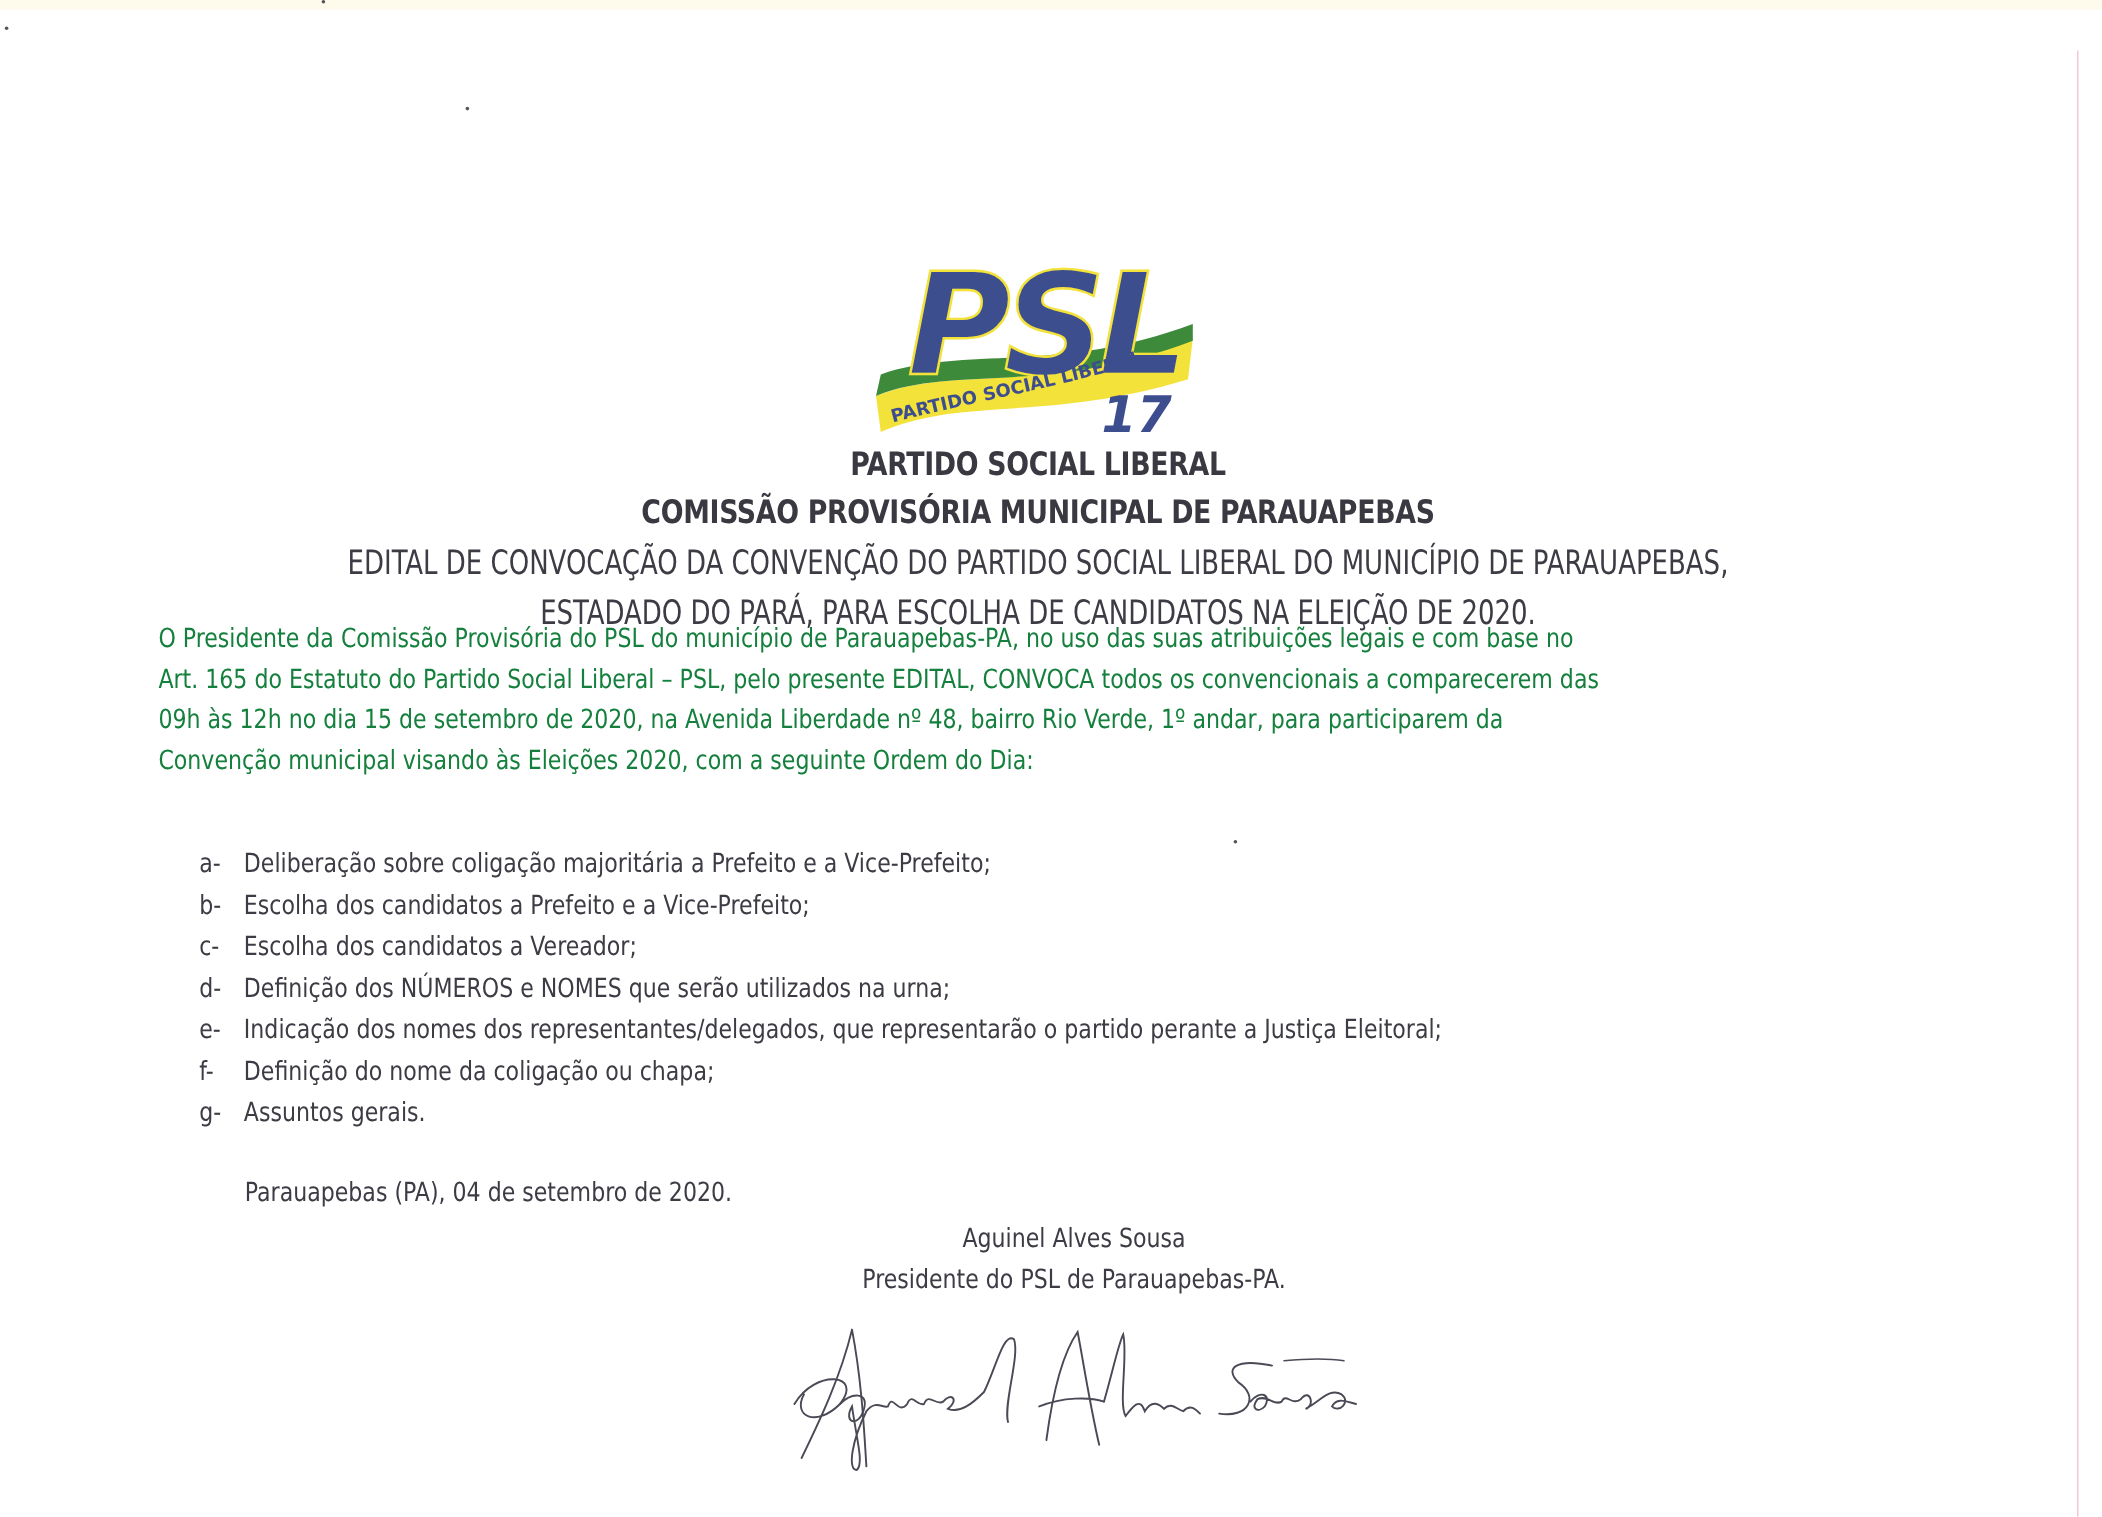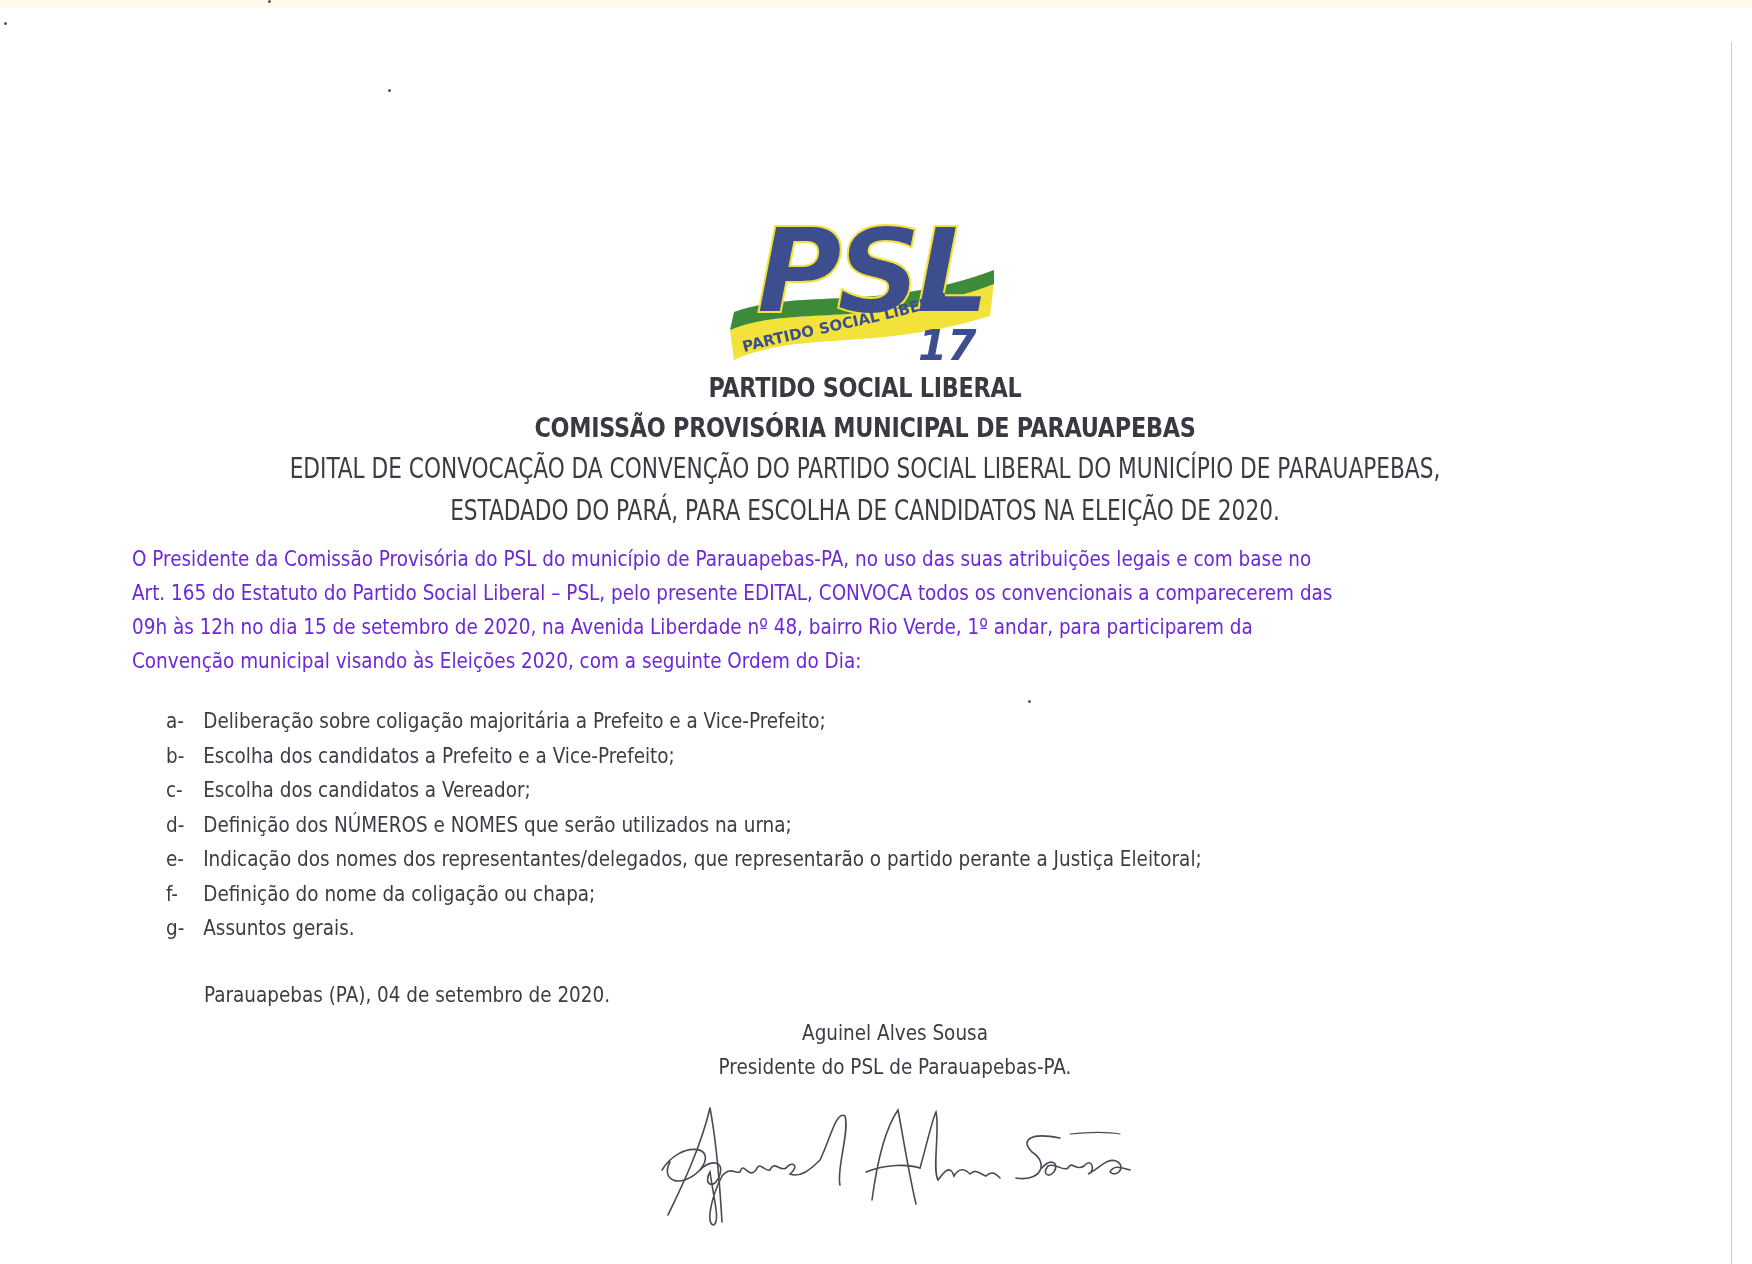--- a/index.html
+++ b/index.html
@@ -15,21 +15,21 @@
     .speck { position: absolute; width: 3px; height: 3px; border-radius: 50%; background: #555; }
 
     .logo { position: absolute; left: 722px; top: 212px; width: 280px; height: 160px; }
 
     .h-center { position: absolute; left: 0; width: 1730px; text-align: center; white-space: nowrap; }
     .h1 { top: 372px; font-size: 27px; font-weight: bold; letter-spacing: -0.3px; transform: scaleX(0.92); color: #3a3840; }
     .h2 { top: 412px; font-size: 27px; font-weight: bold; letter-spacing: -0.3px; transform: scaleX(0.92); color: #3a3840; }
     .h3 { top: 452px; font-size: 28px; transform: scaleX(0.86); color: #3d3b44; }
     .h4 { top: 494px; font-size: 28px; transform: scaleX(0.86); color: #3d3b44; }
 
-    .para { position: absolute; left: 132px; top: 542px; width: 1500px; font-size: 22px; line-height: 34px; color: #6d28d9; }
+    .para { position: absolute; left: 132px; top: 516px; width: 1500px; font-size: 22px; line-height: 34px; color: #15803d; }
     .para .line { display: block; white-space: nowrap; transform-origin: left center; transform: scaleX(0.93); }
 
     .list { position: absolute; left: 166px; top: 704px; font-size: 22px; line-height: 34.5px; color: #3d3b44; }
     .list .item { display: flex; white-space: nowrap; transform-origin: left center; transform: scaleX(0.93); }
     .list .marker { width: 40px; flex: none; }
 
     .date { position: absolute; left: 204px; top: 982px; font-size: 22px; white-space: nowrap; transform-origin: left center; transform: scaleX(0.93); }
     .signer { position: absolute; left: 680px; width: 430px; text-align: center; font-size: 22px; white-space: nowrap; }
     .signer-name { top: 1020px; transform: scaleX(0.93); }
     .signer-role { top: 1054px; transform: scaleX(0.93); }

